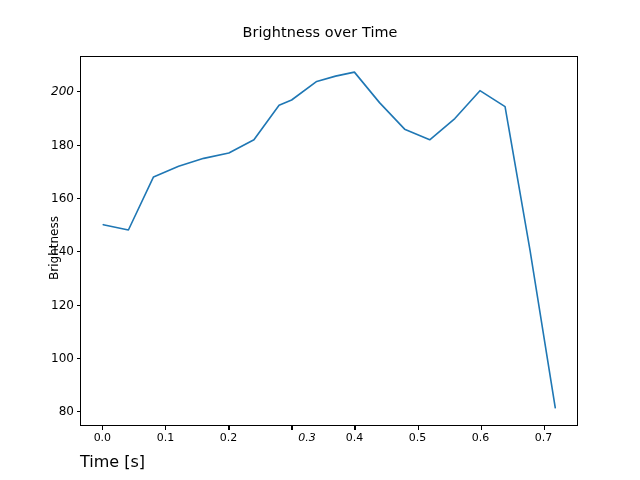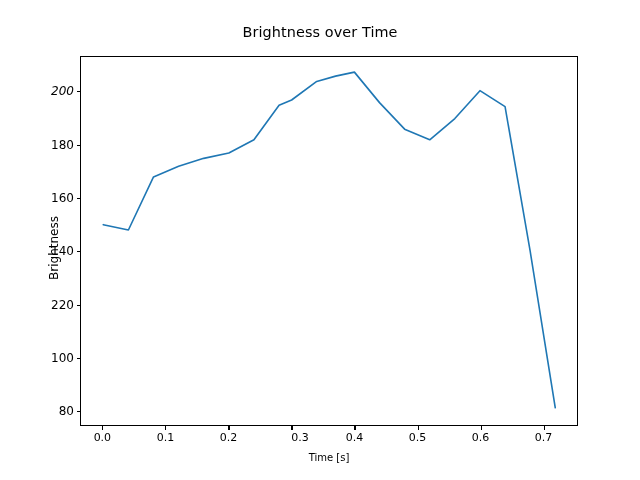--- a/index.html
+++ b/index.html
@@ -89,22 +89,21 @@
     font-size: 12px;
     color: #000000;
     transform: rotate(-90deg);
     transform-origin: center center;
   }
   #xlabel {
     position: absolute;
     left: 80px;
     top: 452px;
     width: 498px;
-    text-align: center;
-    font-size: 10px;
+    font-size: 16px;
     color: #000000;
   }
 </style>
 </head>
 <body>
 
 <div id="figure">
 
   <div id="chart-title">Brightness over Time</div>
 
@@ -117,37 +116,37 @@
   <div id="axes">
     <svg id="plot-svg" viewBox="0 0 498 370" preserveAspectRatio="none">
       <polyline id="series-0" fill="none" stroke="#1f77b4" stroke-width="1.6" stroke-linejoin="round" stroke-linecap="round" vector-effect="non-scaling-stroke" points="22.38,168.59 47.59,173.93 72.80,120.58 98.01,109.91 123.22,101.90 148.44,96.57 173.65,83.23 198.86,48.55 211.47,43.22 236.68,24.54 255.59,19.21 274.50,15.21 299.71,45.88 324.92,72.56 350.13,83.23 375.34,61.89 400.56,33.88 425.77,49.88 450.98,195.27 476.19,352.66"></polyline>
     </svg>
   </div>
 
 <div class="ytick-wrap" style="top: 411.328px;">80</div>
     <div class="ytick-mark" style="top: 411.328px;"></div>
     <div class="ytick-wrap" style="top: 357.975px;">100</div>
     <div class="ytick-mark" style="top: 357.975px;"></div>
-    <div class="ytick-wrap" style="top: 304.623px;">220</div>
+    <div class="ytick-wrap" style="top: 304.623px;">120</div>
     <div class="ytick-mark" style="top: 304.623px;"></div>
     <div class="ytick-wrap" style="top: 251.27px;">140</div>
     <div class="ytick-mark" style="top: 251.27px;"></div>
     <div class="ytick-wrap" style="top: 197.918px;">160</div>
     <div class="ytick-mark" style="top: 197.918px;"></div>
     <div class="ytick-wrap" style="top: 144.565px;">180</div>
     <div class="ytick-mark" style="top: 144.565px;"></div>
     <div class="ytick-wrap" style="top: 91.2127px; font-style: italic;">200</div>
     <div class="ytick-mark" style="top: 91.2127px;"></div>
     <div class="xtick-wrap" style="left: 102.376px;">0.0</div>
     <div class="xtick-mark" style="left: 102.376px;"></div>
     <div class="xtick-wrap" style="left: 165.406px;">0.1</div>
     <div class="xtick-mark" style="left: 165.406px;"></div>
     <div class="xtick-wrap" style="left: 228.436px;">0.2</div>
     <div class="xtick-mark" style="left: 228.436px;"></div>
-    <div class="xtick-wrap" style="left: 300px;">0.3</div>
+    <div class="xtick-wrap" style="left: 307px; font-style: italic;">0.3</div>
     <div class="xtick-mark" style="left: 291.466px;"></div>
     <div class="xtick-wrap" style="left: 354.496px;">0.4</div>
     <div class="xtick-mark" style="left: 354.496px;"></div>
     <div class="xtick-wrap" style="left: 417.526px;">0.5</div>
     <div class="xtick-mark" style="left: 417.526px;"></div>
     <div class="xtick-wrap" style="left: 480.556px;">0.6</div>
     <div class="xtick-mark" style="left: 480.556px;"></div>
     <div class="xtick-wrap" style="left: 543.586px;">0.7</div>
     <div class="xtick-mark" style="left: 543.586px;"></div>
   </div>

